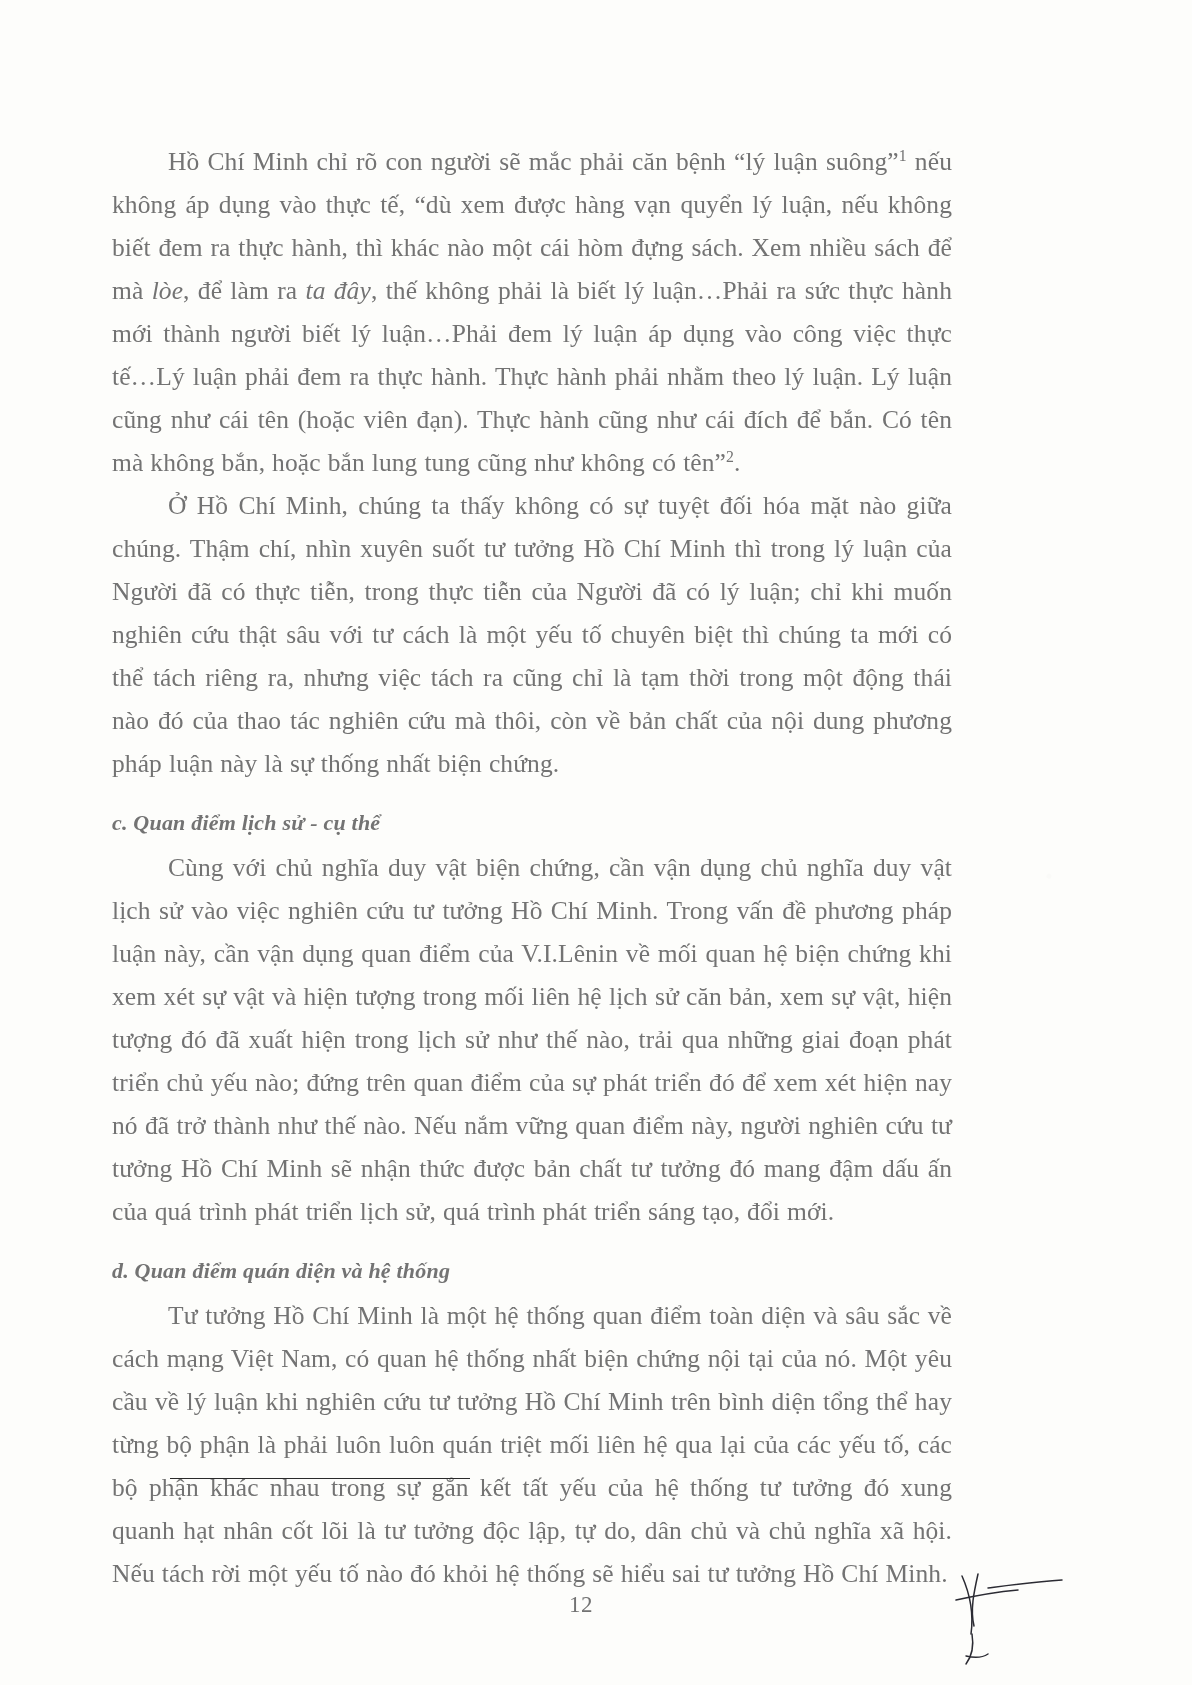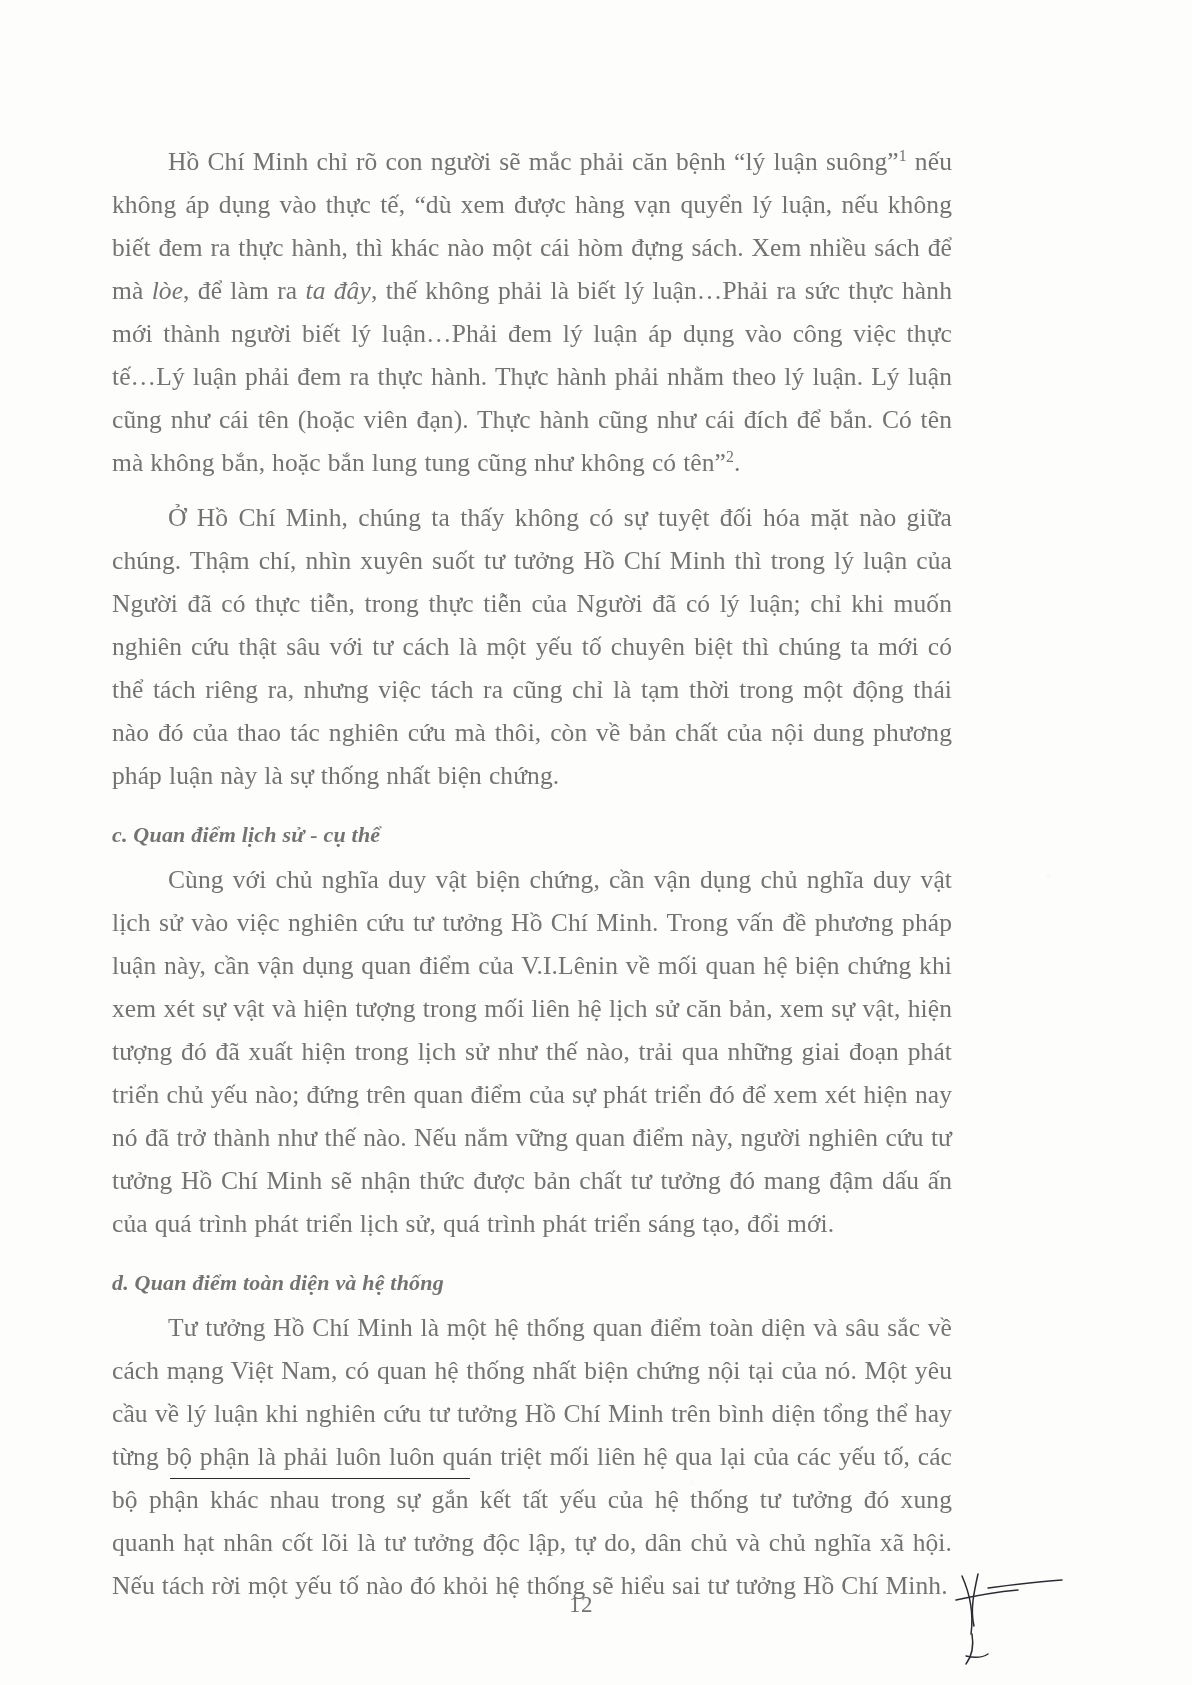--- a/index.html
+++ b/index.html
@@ -38,21 +38,21 @@
   p.body {
     margin: 0;
     font-size: 25.5px;
     line-height: 43px;
     text-align: justify;
     text-indent: 56px;
     letter-spacing: 0.1px;
     word-spacing: 0.5px;
   }
   p.body + p.body {
-    margin-top: 12px;
+    margin-top: 0;
   }
   h3.sub {
     margin: 16px 0 2px 0;
     font-size: 22px;
     line-height: 43px;
     font-weight: bold;
     font-style: italic;
     text-indent: 0;
     letter-spacing: 0.2px;
   }
@@ -107,21 +107,21 @@
   <div class="content">
 
     <p class="body"><span>Hồ Chí Minh chỉ rõ con người sẽ mắc phải căn bệnh “lý luận suông”</span><sup>1</sup><span> nếu không áp dụng vào thực tế, “dù xem được hàng vạn quyển lý luận, nếu không biết đem ra thực hành, thì khác nào một cái hòm đựng sách. Xem nhiều sách để mà </span><span class="it">lòe</span><span>, để làm ra </span><span class="it">ta đây</span><span>, thế không phải là biết lý luận…Phải ra sức thực hành mới thành người biết lý luận…Phải đem lý luận áp dụng vào công việc thực tế…Lý luận phải đem ra thực hành. Thực hành phải nhằm theo lý luận. Lý luận cũng như cái tên (hoặc viên đạn). Thực hành cũng như cái đích để bắn. Có tên mà không bắn, hoặc bắn lung tung cũng như không có tên”</span><sup>2</sup><span>.</span></p>
 
     <p class="body">Ở Hồ Chí Minh, chúng ta thấy không có sự tuyệt đối hóa mặt nào giữa chúng. Thậm chí, nhìn xuyên suốt tư tưởng Hồ Chí Minh thì trong lý luận của Người đã có thực tiễn, trong thực tiễn của Người đã có lý luận; chỉ khi muốn nghiên cứu thật sâu với tư cách là một yếu tố chuyên biệt thì chúng ta mới có thể tách riêng ra, nhưng việc tách ra cũng chỉ là tạm thời trong một động thái nào đó của thao tác nghiên cứu mà thôi, còn về bản chất của nội dung phương pháp luận này là sự thống nhất biện chứng.</p>
 
     <h3 class="sub">c. Quan điểm lịch sử - cụ thể</h3>
 
     <p class="body">Cùng với chủ nghĩa duy vật biện chứng, cần vận dụng chủ nghĩa duy vật lịch sử vào việc nghiên cứu tư tưởng Hồ Chí Minh. Trong vấn đề phương pháp luận này, cần vận dụng quan điểm của V.I.Lênin về mối quan hệ biện chứng khi xem xét sự vật và hiện tượng trong mối liên hệ lịch sử căn bản, xem sự vật, hiện tượng đó đã xuất hiện trong lịch sử như thế nào, trải qua những giai đoạn phát triển chủ yếu nào; đứng trên quan điểm của sự phát triển đó để xem xét hiện nay nó đã trở thành như thế nào. Nếu nắm vững quan điểm này, người nghiên cứu tư tưởng Hồ Chí Minh sẽ nhận thức được bản chất tư tưởng đó mang đậm dấu ấn của quá trình phát triển lịch sử, quá trình phát triển sáng tạo, đổi mới.</p>
 
-    <h3 class="sub">d. Quan điểm toàn diện và hệ thống</h3>
+    <h3 class="sub">d. Quan điểm quán diện và hệ thống</h3>
 
     <p class="body">Tư tưởng Hồ Chí Minh là một hệ thống quan điểm toàn diện và sâu sắc về cách mạng Việt Nam, có quan hệ thống nhất biện chứng nội tại của nó. Một yêu cầu về lý luận khi nghiên cứu tư tưởng Hồ Chí Minh trên bình diện tổng thể hay từng bộ phận là phải luôn luôn quán triệt mối liên hệ qua lại của các yếu tố, các bộ phận khác nhau trong sự gắn kết tất yếu của hệ thống tư tưởng đó xung quanh hạt nhân cốt lõi là tư tưởng độc lập, tự do, dân chủ và chủ nghĩa xã hội. Nếu tách rời một yếu tố nào đó khỏi hệ thống sẽ hiểu sai tư tưởng Hồ Chí Minh.</p>
 
   </div>
 
   <div class="footnotes">
     <div class="fn-rule"></div>
 
 
   </div>

